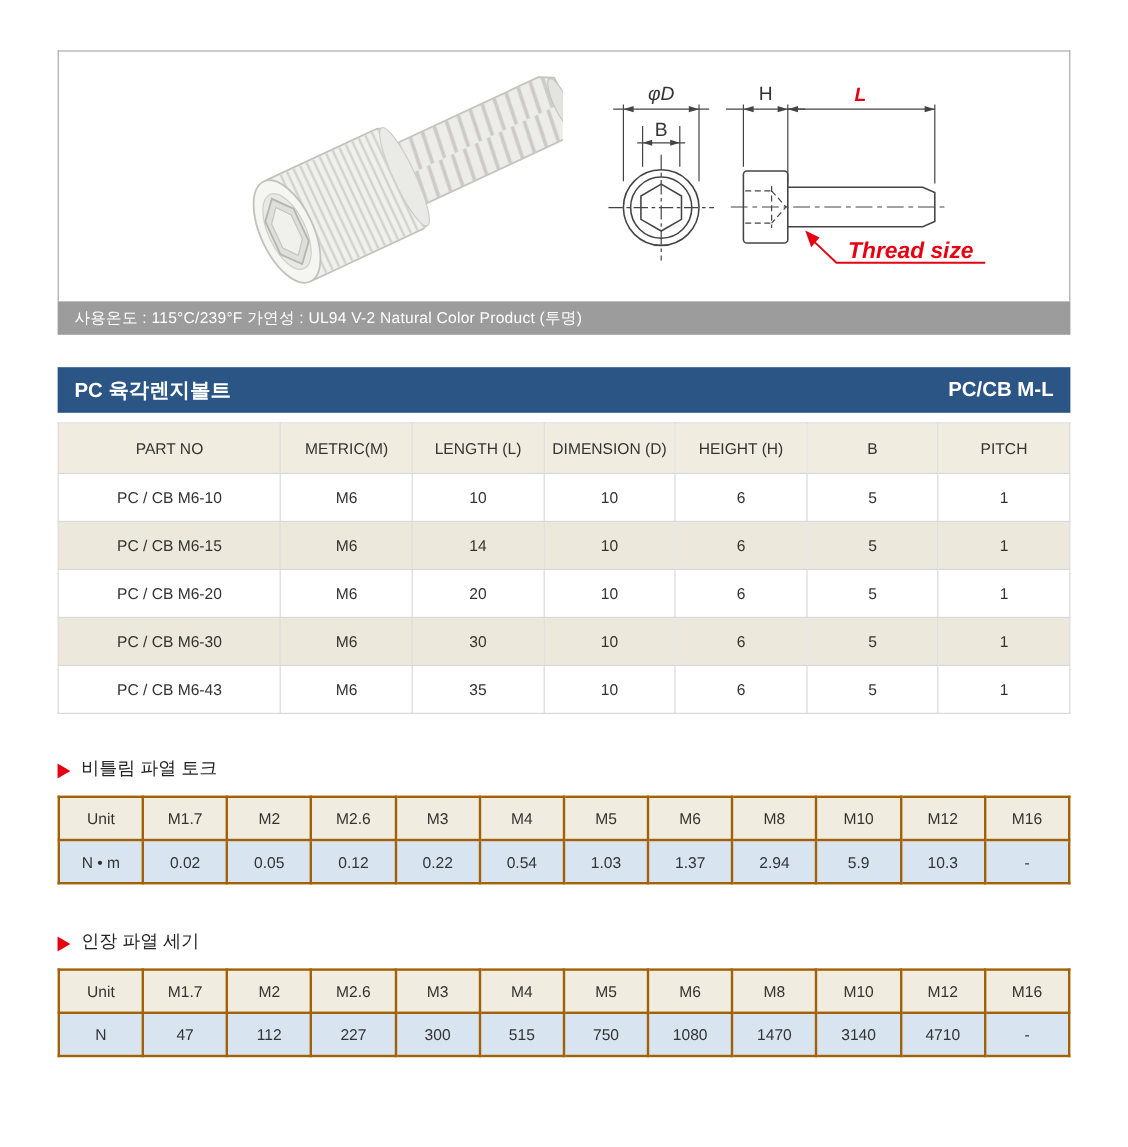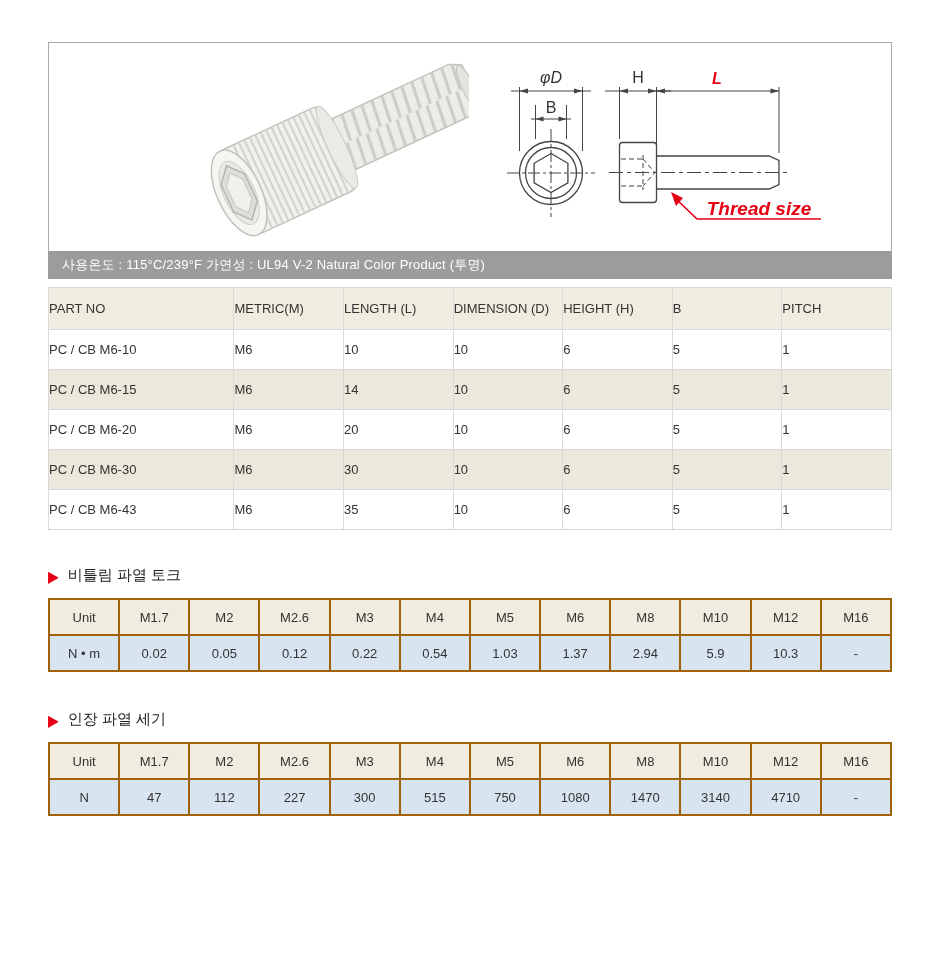--- a/index.html
+++ b/index.html
@@ -26,21 +26,21 @@
   .title-bar{
     margin-top:27px;height:38px;background:var(--blue);color:#fff;
     display:flex;align-items:center;justify-content:space-between;
     padding:0 14px;font-size:17px;font-weight:bold;box-sizing:border-box;
   }
 
   
   table{border-collapse:collapse;width:100%;table-layout:fixed;font-size:13px;color:#333;}
   .spec-table{margin-top:8px;}
   .spec-table th,.spec-table td{
-    border:1px solid var(--tbl-border);text-align:left;font-weight:normal;
+    border:1px solid var(--tbl-border);text-align:center;font-weight:normal;
     padding:0;overflow:hidden;white-space:nowrap;
   }
   .spec-table th{height:41px;background:var(--beige);}
   .spec-table td{height:39px;background:#fff;}
   .spec-table tbody tr:nth-child(even) td{background:var(--beige-alt);}
 
   
   .section-heading{display:flex;align-items:center;gap:9px;font-size:15px;color:#222;}
   .h1-space{margin-top:36px;}
   .h2-space{margin-top:38px;}
@@ -146,20 +146,24 @@
       <text class="dim-label" x="169" y="40" text-anchor="middle">H</text>
       <text class="dim-label red-label" x="248" y="41" text-anchor="middle" font-size="20">L</text>
       <text class="red-label" x="290" y="172" text-anchor="middle" font-size="19">Thread size</text>
     </svg>
   </div>
 
   <div class="caption-bar">
     <span>사용온도 : 115°C/239°F  가연성 : UL94 V-2 Natural Color Product (투명)</span>
   </div>
 
+  <div class="title-bar">
+    <span>PC 육각렌지볼트</span>
+    <span>PC/CB M-L</span>
+  </div>
 
   <table class="spec-table">
     <colgroup>
       <col style="width:22%">
         <col style="width:13%">
         <col style="width:13%">
       <col style="width:13%">
         <col style="width:13%">
         <col style="width:13%">
         <col style="width:13%">

